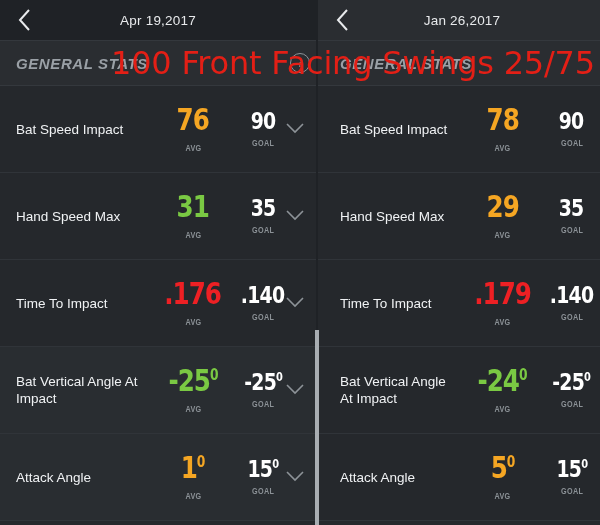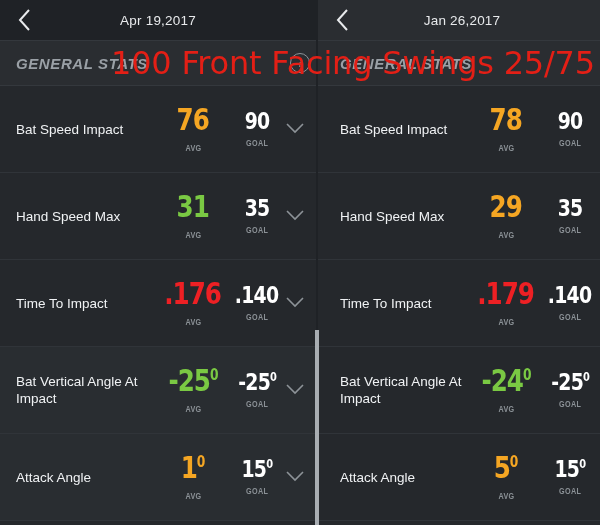--- a/index.html
+++ b/index.html
@@ -80,21 +80,21 @@
   }
   .panel-left  .stat-label { padding-left: 16px; }
   .panel-right .stat-label { padding-left: 22px; width: 145px; }
 
   .value-block {
     position: relative;
     display: flex; flex-direction: column; align-items: center;
     width: 58px;
   }
   .value-block.avg  { margin-left: 14px; }
-  .value-block.goal { margin-left: 6px; text-align: center; }
+  .value-block.goal { margin-left: 12px; text-align: center; }
   .panel-right .value-block.avg { }
 
   .big-num {
     font-family: "DejaVu Sans", sans-serif;
     font-weight: bold;
     font-size: 30px;
     line-height: 30px;
     letter-spacing: -1.2px;
     white-space: nowrap;
     transform: scaleX(.82);

